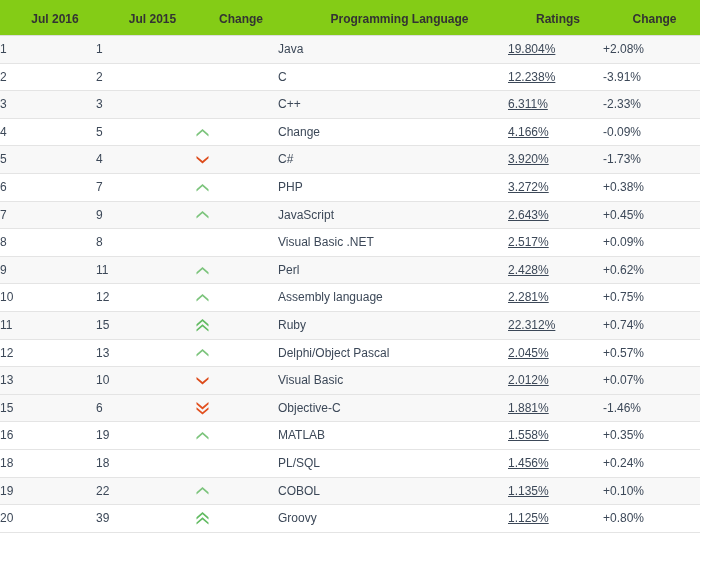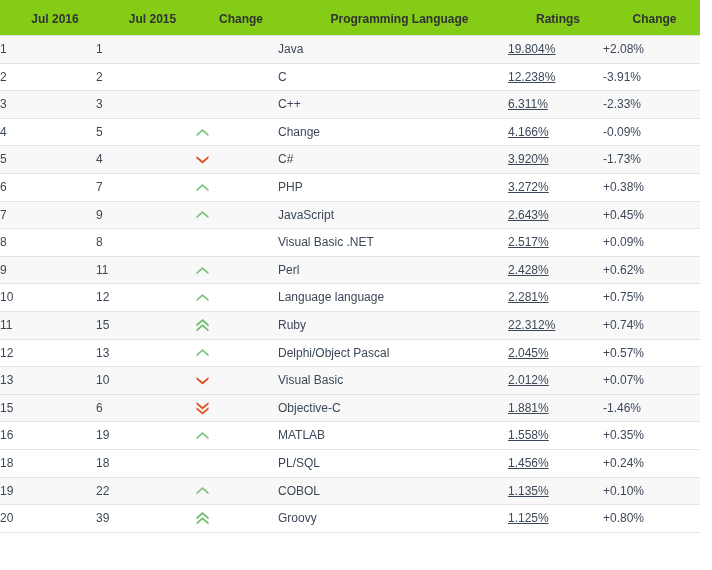--- a/index.html
+++ b/index.html
@@ -188,21 +188,21 @@
           <td class="cell-lang">Perl</td>
           <td class="cell-ratings">2.428%</td>
           <td class="cell-delta">+0.62%</td>
         </tr>
         <tr class="even">
           <td class="cell-rank1">10</td>
           <td class="cell-rank2">12</td>
           <td class="cell-change"><span class="chev"><svg width="13" height="8" viewBox="0 0 13 8">
                 <path class="up-color" d="M6.5,0 L12.5,5.2 L12.5,7.4 L6.5,2.3 L0.5,7.4 L0.5,5.2 Z"></path>
               </svg></span></td>
-          <td class="cell-lang">Language language</td>
+          <td class="cell-lang">Assembly language</td>
           <td class="cell-ratings">2.281%</td>
           <td class="cell-delta">+0.75%</td>
         </tr>
         <tr class="odd">
           <td class="cell-rank1">11</td>
           <td class="cell-rank2">15</td>
           <td class="cell-change"><span class="chev"><svg width="13" height="13" viewBox="0 0 13 13">
                 <path class="up2-color" d="M6.5,0 L12.5,5.2 L12.5,7.4 L6.5,2.3 L0.5,7.4 L0.5,5.2 Z"></path>
                 <path class="up2-color" d="M6.5,5.2 L12.5,10.4 L12.5,12.600000000000001 L6.5,7.5 L0.5,12.600000000000001 L0.5,10.4 Z"></path>
               </svg></span></td>

